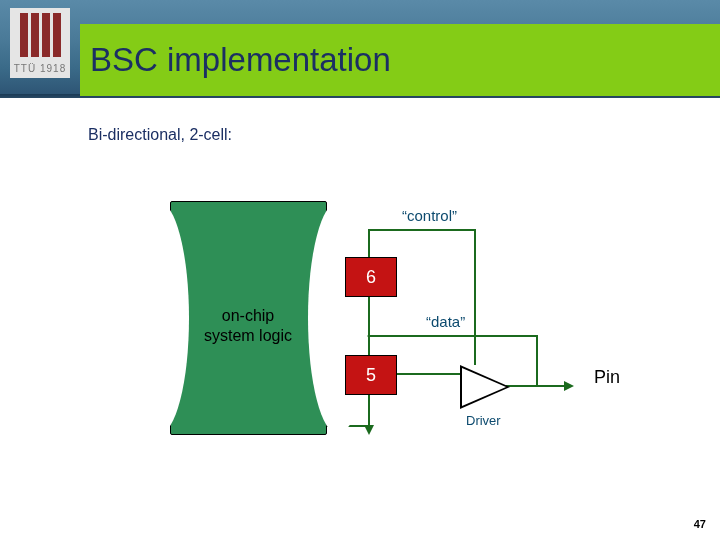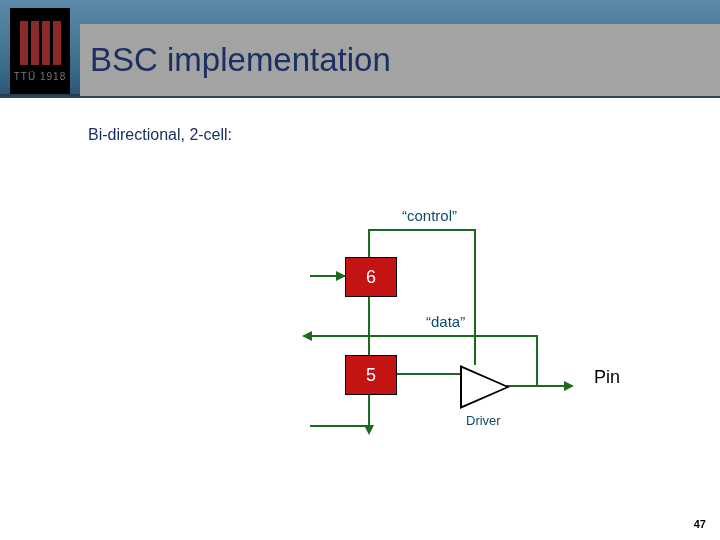--- a/index.html
+++ b/index.html
@@ -27,22 +27,22 @@
     left: 0;
     width: 720px;
     height: 4px;
     background: linear-gradient(to bottom, #1a3a55 0%, #2a4a65 100%);
   }
   .logo-block {
     position: absolute;
     top: 8px;
     left: 10px;
     width: 60px;
-    height: 86px;
-    background: #000000;
+    height: 70px;
+    background: #e5e5e5;
     display: flex;
     flex-direction: column;
     align-items: center;
     justify-content: center;
   }
   .logo-bars {
     display: flex;
     gap: 3px;
     margin-bottom: 6px;
   }
@@ -56,21 +56,21 @@
     font-size: 10px;
     letter-spacing: 1px;
     color: #777;
   }
   .title-strip {
     position: absolute;
     top: 24px;
     left: 80px;
     width: 640px;
     height: 72px;
-    background: #a3a3a3;
+    background: #84cc16;
     display: flex;
     align-items: center;
     padding-left: 10px;
     box-sizing: border-box;
   }
   .title-text {
     font-family: Verdana, Geneva, sans-serif;
     font-size: 33px;
     color: #1b2f63;
   }
@@ -239,20 +239,26 @@
 
   <div class="wire h" style="left:225px; top:178px; width:68px;"></div>
 
   <div class="wire h" style="left:336px; top:190px; width:62px;"></div>
   <div class="arrowhead right" style="left:394px; top:186px;"></div>
 
   <div class="wire v" style="left:366px; top:140px; height:52px;"></div>
   <div class="wire h" style="left:225px; top:140px; width:143px;"></div>
   <div class="arrowhead left" style="left:132px; top:136px;"></div>
 
+  <div class="chip">
+    <div class="chip-label">
+      <span>on-chip</span><br>
+      <span>system logic</span>
+    </div>
+  </div>
 
   <div class="cell cell6">6</div>
   <div class="cell cell5">5</div>
 
   <div class="triangle"></div>
 
   <div class="label label-control">“control”</div>
   <div class="label label-data">“data”</div>
   <div class="label label-driver">Driver</div>
   <div class="label label-pin">Pin</div>

